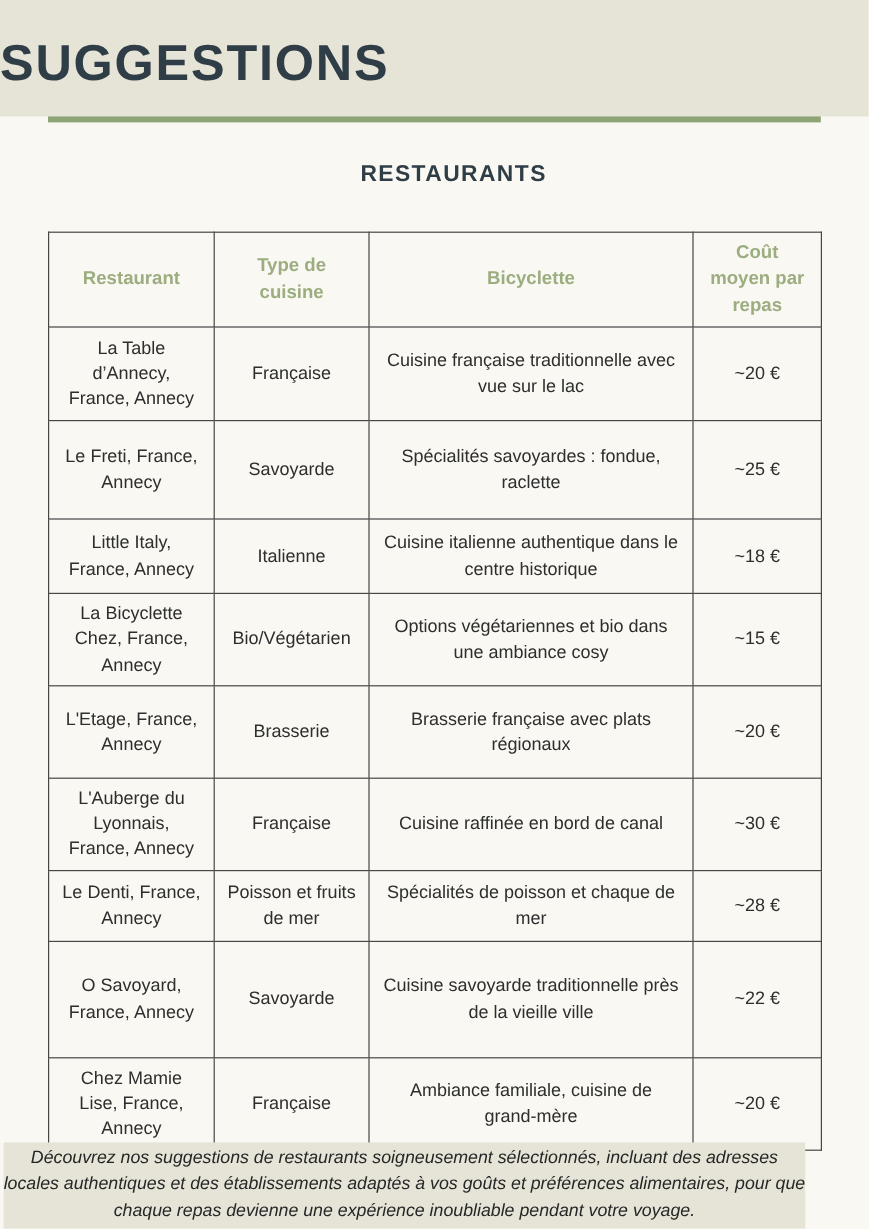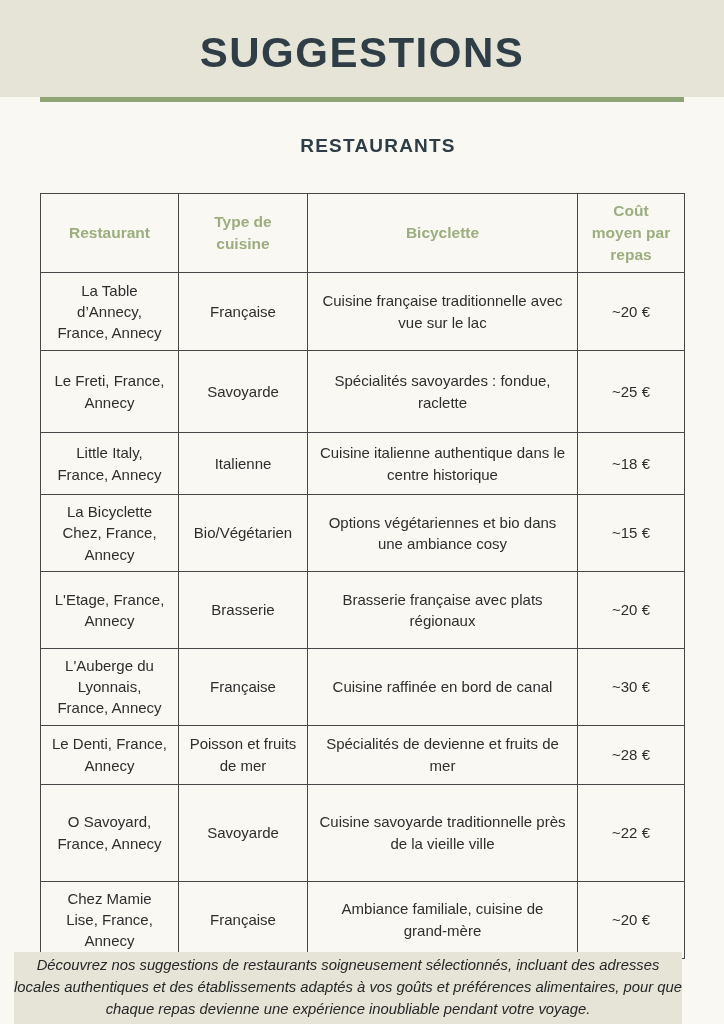--- a/index.html
+++ b/index.html
@@ -17,21 +17,21 @@
     width:724px;height:1024px;
     background:var(--page-background);
     font-family:"Liberation Sans", sans-serif;
     color:var(--body-text);
     position:relative;
     overflow:hidden;
   }
   .header-band{
     background:var(--band-beige);
     height:97px;
-    display:flex;align-items:center;justify-content:center;
+    display:flex;align-items:center;
   }
   .page-title{
     font-size:42px;
     font-weight:700;
     letter-spacing:1.5px;
     color:var(--title-navy);
     padding-top:8px;
   }
   .divider{
     width:644px;height:5px;
@@ -77,21 +77,21 @@
   tbody tr:nth-child(2){height:82px;}
   tbody tr:nth-child(3){height:62px;padding-left:36px;}
   tbody tr:nth-child(4){height:75px;}
   tbody tr:nth-child(5){height:77px;}
   tbody tr:nth-child(6){height:74px;}
   tbody tr:nth-child(7){height:59px;}
   tbody tr:nth-child(8){height:97px;}
   tbody tr:nth-child(9){height:70px;}
   .footer-band{
     position:absolute;
-    left:14px;bottom:0;
+    left:3px;bottom:0;
     width:668px;height:72px;
     background:var(--band-beige);
     display:flex;align-items:center;justify-content:center;
   }
   .footer-text{
     font-style:italic;
     font-size:14.8px;
     line-height:1.47;
     text-align:center;
     color:#262626;
@@ -162,21 +162,21 @@
   <tr>
     <td>L'Auberge du Lyonnais, France, Annecy</td>
     <td>Française</td>
     <td>Cuisine raffinée en bord de canal</td>
     <td>~30 €</td>
   </tr>
 
   <tr>
     <td>Le Denti, France, Annecy</td>
     <td>Poisson et fruits de mer</td>
-    <td>Spécialités de devienne et fruits de mer</td>
+    <td>Spécialités de poisson et chaque de mer</td>
     <td>~28 €</td>
   </tr>
 
   <tr>
     <td>O Savoyard, France, Annecy</td>
     <td>Savoyarde</td>
     <td>Cuisine savoyarde traditionnelle près de la vieille ville</td>
     <td>~22 €</td>
   </tr>
 

